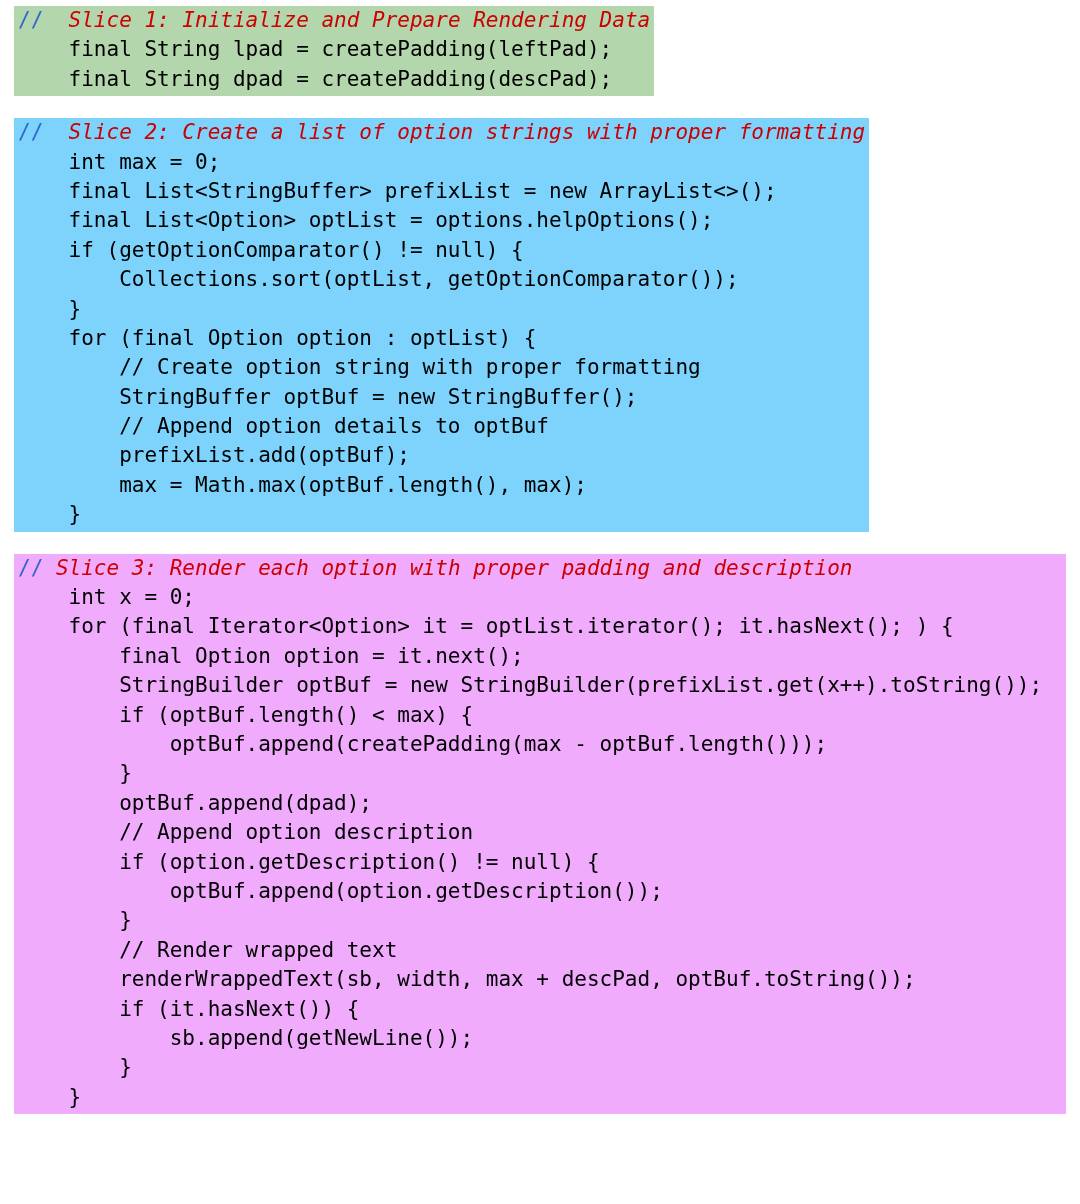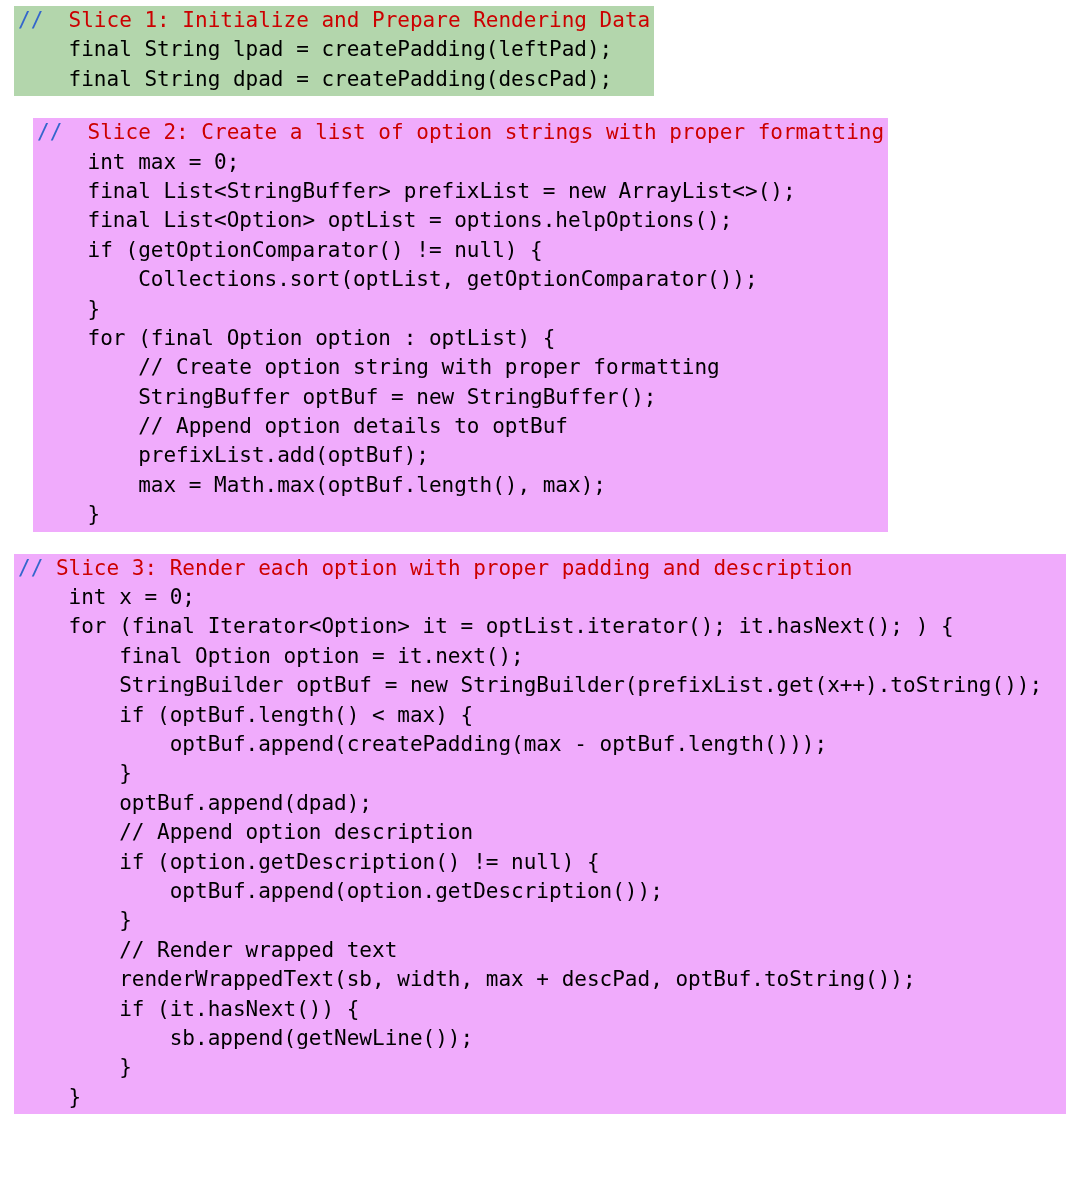--- a/index.html
+++ b/index.html
@@ -16,25 +16,26 @@
     padding: 6px 14px 14px 14px;
     box-sizing: border-box;
   }
   .slice {
     white-space: pre;
     padding: 0 4px 2px 4px;
     margin-bottom: 22px;
     display: inline-block;
   }
   .slice-green { background: #b3d6ac; }
-  .slice-blue  { background: #f0abfc; margin-left: 19px; }
+  .slice-blue  { background: #7dd3fc; }
   .slice-pink  { background: #f0abfc; display:block; }
   .title {
     color: #cc0000;
     font-weight: 500;
+    font-style: italic;
   }
   .slash { color: #3366cc; }
 </style>
 </head>
 <body>
 
 
 
 <div class="slice slice-green"><span class="slash">//</span><span class="title">  Slice 1: Initialize and Prepare Rendering Data</span>
 <span>    final String lpad = createPadding(leftPad);

